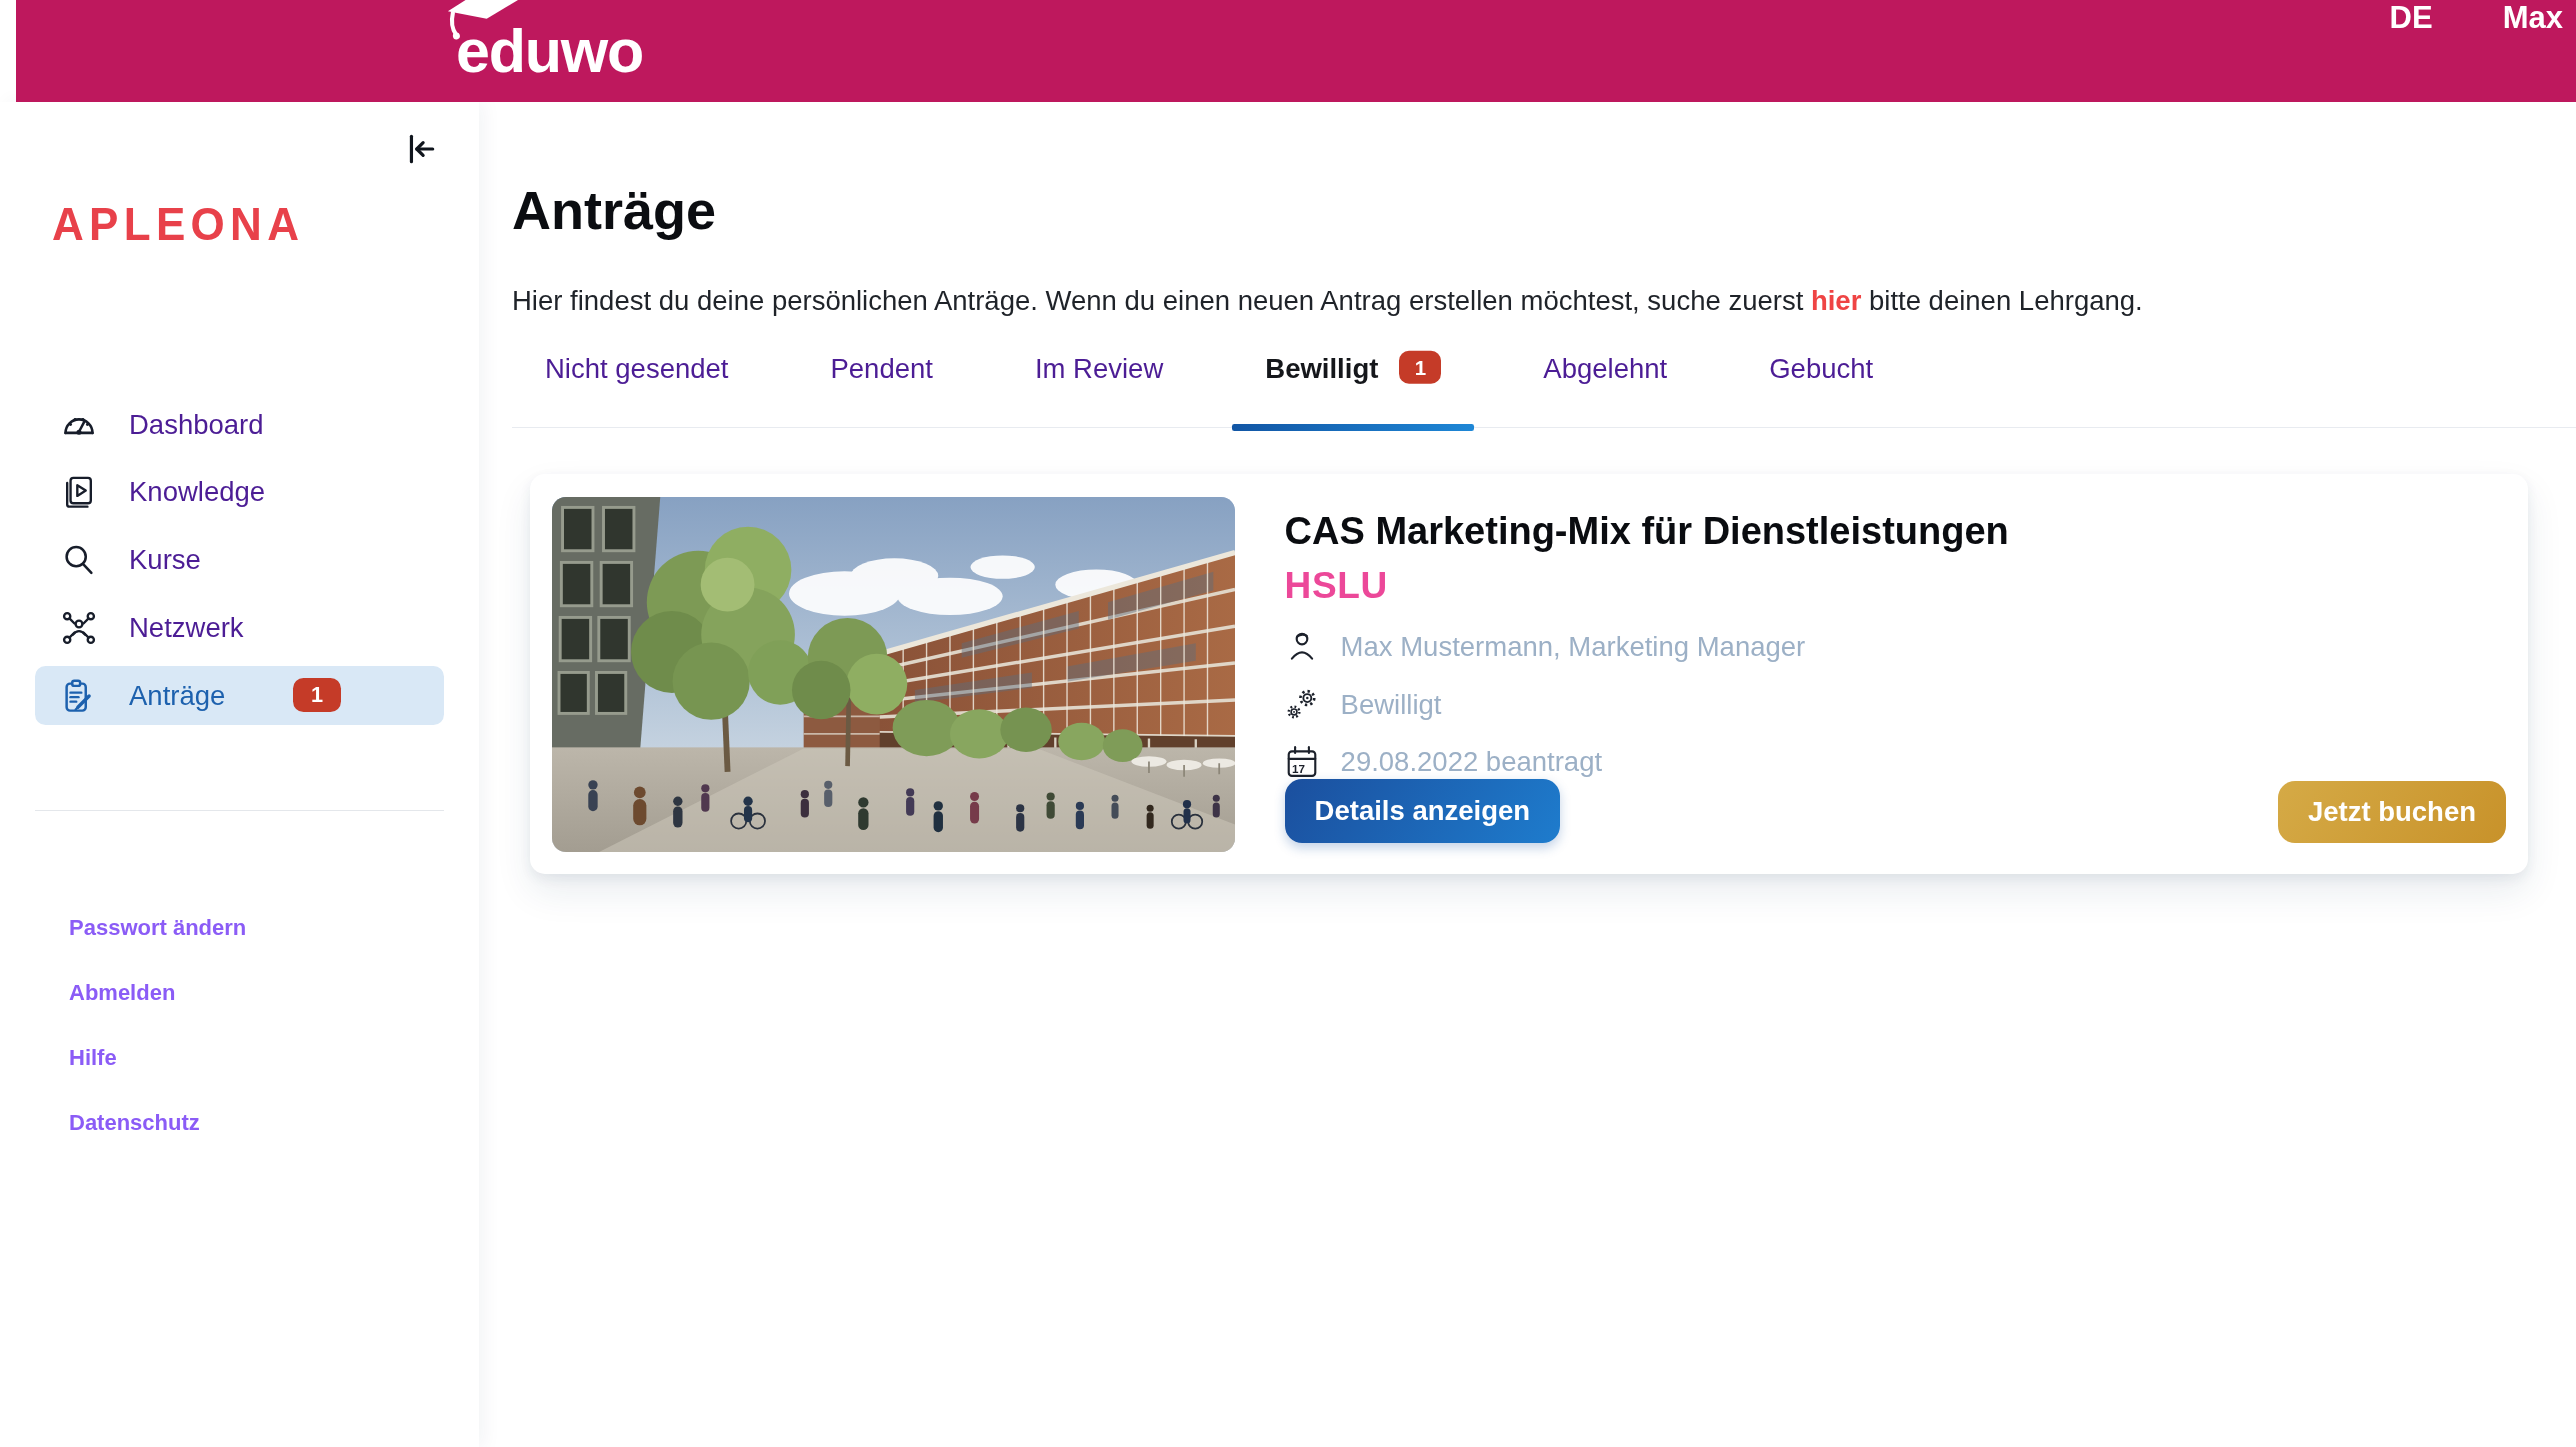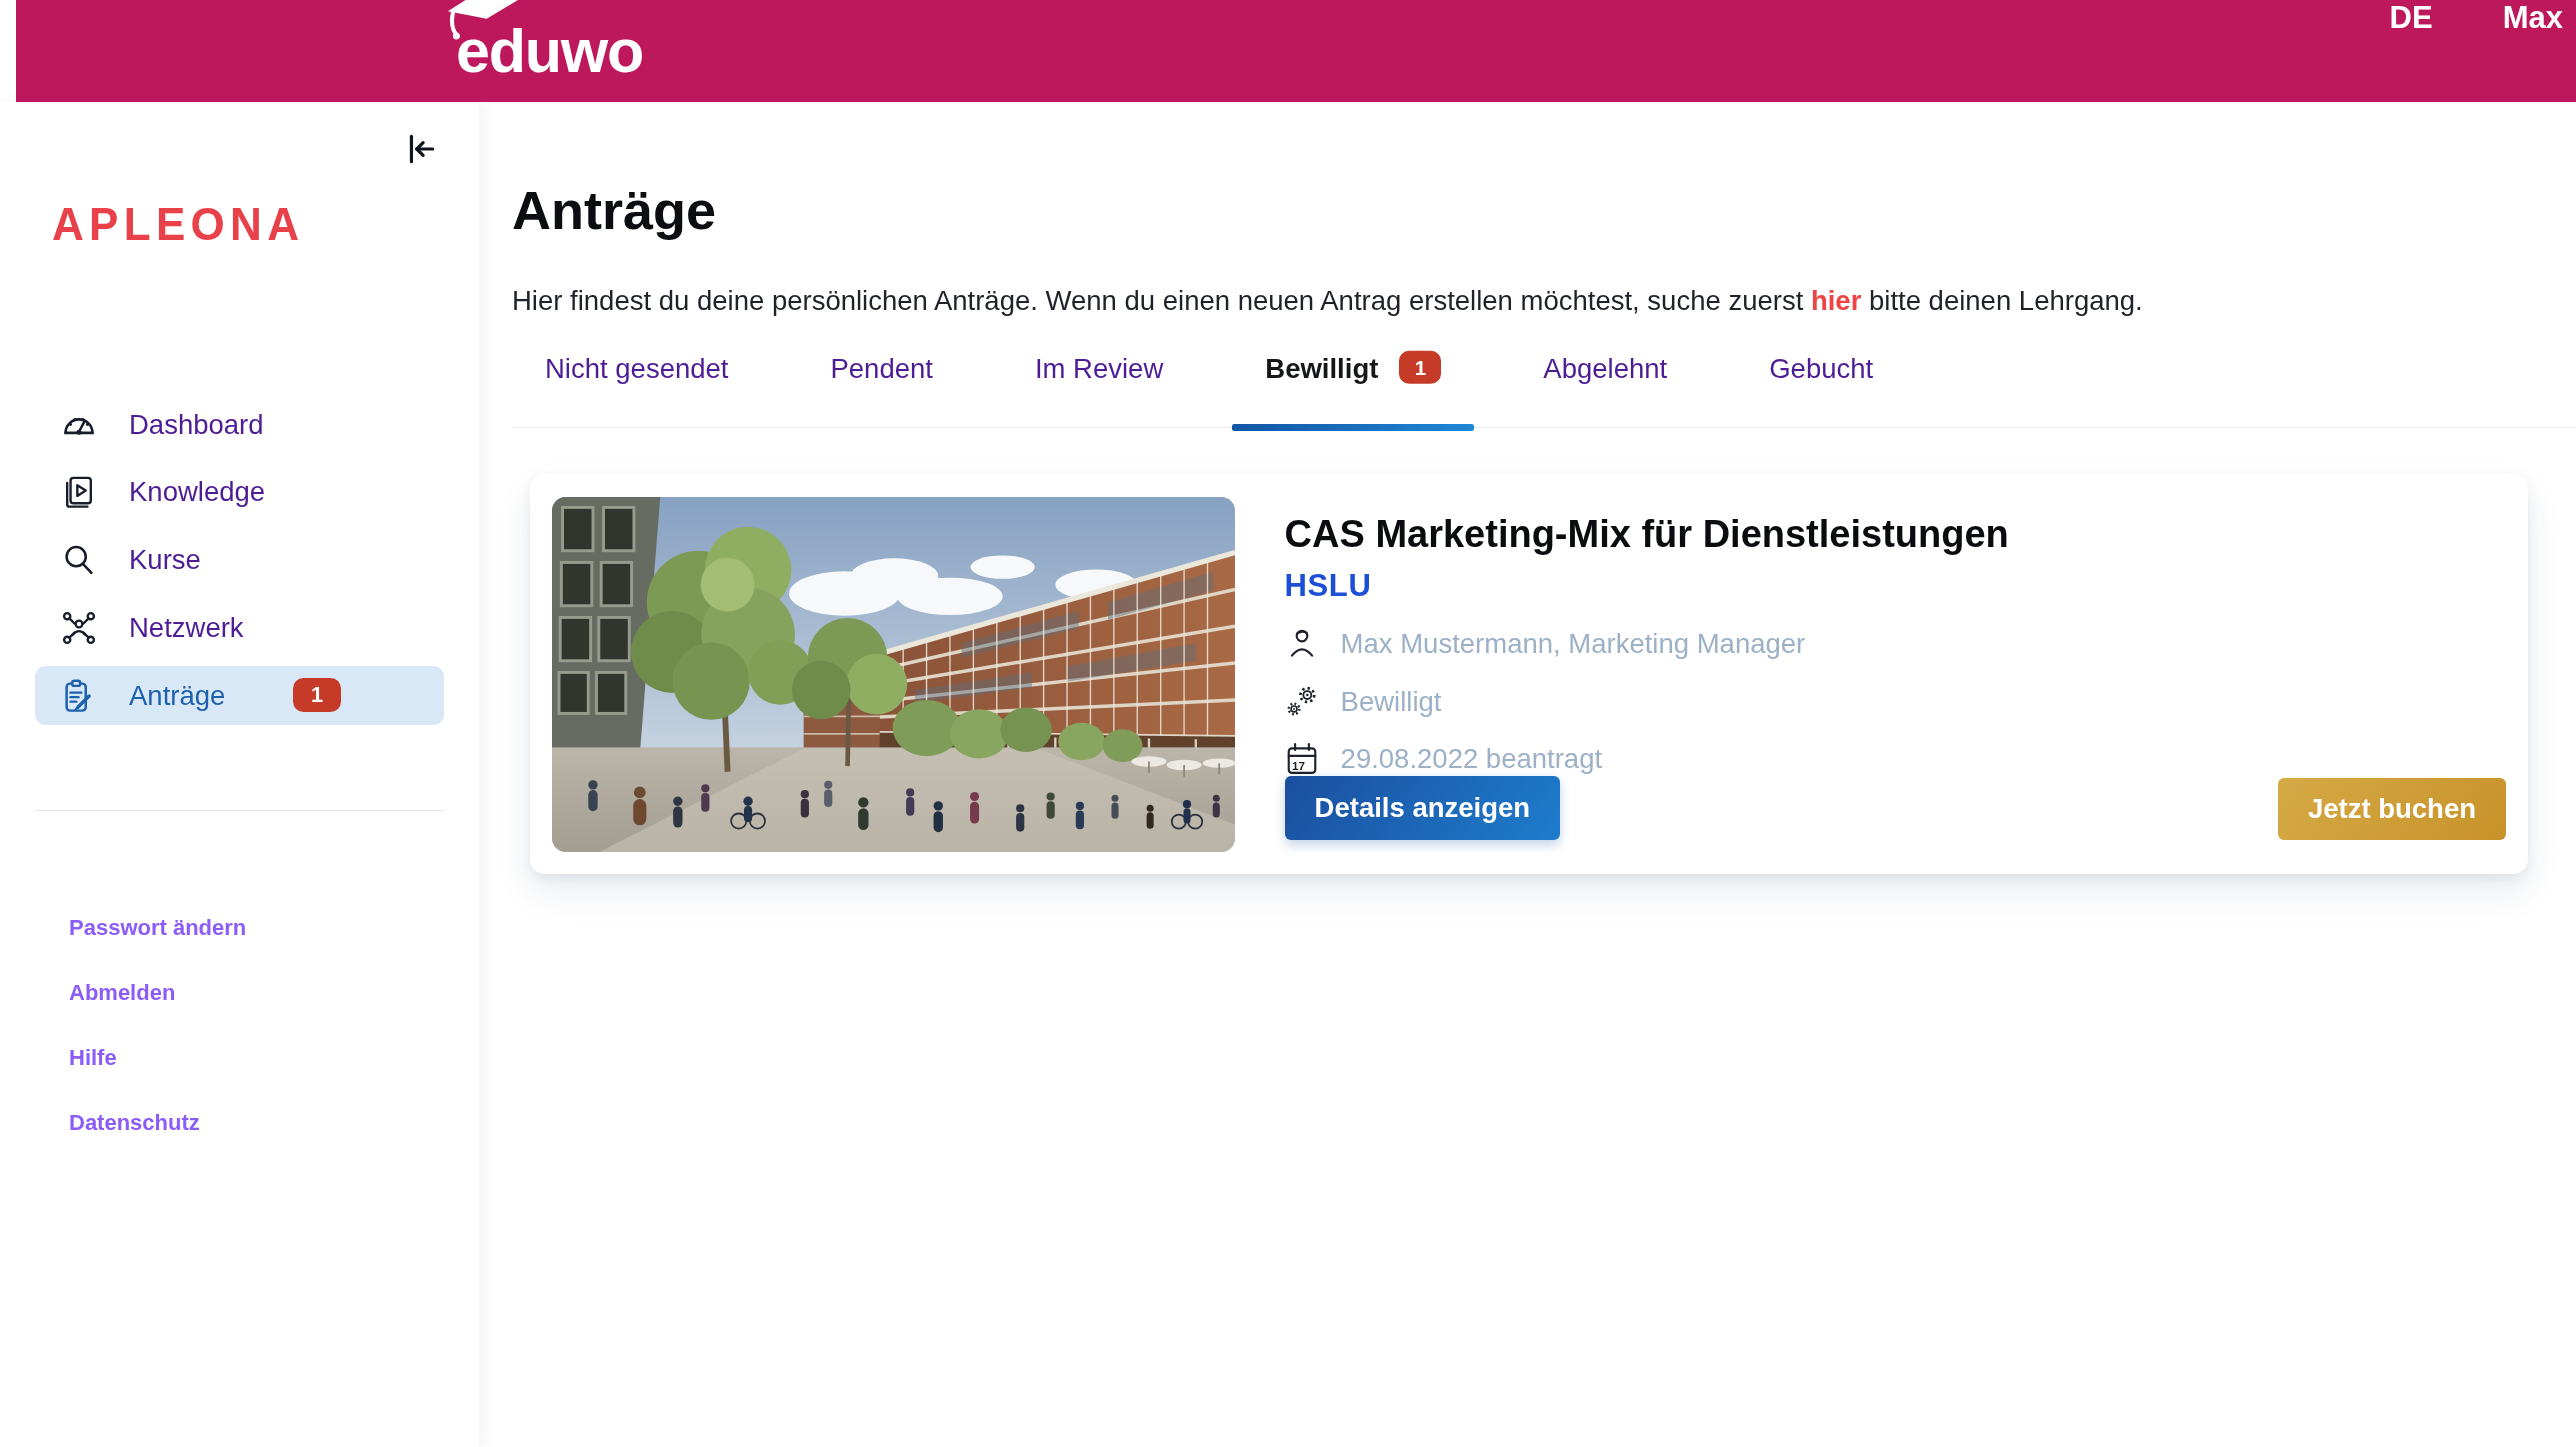--- a/index.html
+++ b/index.html
@@ -84,25 +84,25 @@
   .card {
     margin:46px 48px 0 17.6px; height:400px; background:#ffffff; border-radius:15px;
     box-shadow:0 4.7px 11.7px rgba(25,50,85,0.07), 0 17.6px 37px rgba(25,50,85,0.09);
     display:flex; padding:22px;align-items:center;
   }
   .card-image {
     width:683px; height:355px; border-radius:14px; overflow:hidden; flex:none; background:#b9c9da;
   }
   .card-info { flex:1; min-width:0; padding-left:50px; display:flex; flex-direction:column; }
   .card-title { font-size:38px; font-weight:bold; color:#0a0c10; margin-top:4.7px; }
-  .card-school { margin-top:12px; font-size:31px; font-weight:bold; color:#1d4ed8; letter-spacing:0.6px; }
+  .card-school { margin-top:12px; font-size:37px; font-weight:bold; color:#ec4899; letter-spacing:0.6px; }
   .meta-row { display:flex; align-items:center; margin-top:23.4px; color:#9cb0c6; font-size:27.5px; }
   .meta-row .icn { width:34px; height:34px; margin-right:22px; color:#1c212b; flex:none; }
   .card-buttons { margin-top:auto; display:flex; align-items:flex-end; justify-content:space-between; }
-  .btn { border:none; border-radius:6px; color:#ffffff; font-size:27.5px; font-weight:600;
+  .btn { border:none; border-radius:17px; color:#ffffff; font-size:27.5px; font-weight:600;
          font-family:"Liberation Sans", sans-serif; height:64px; padding:0 30px; cursor:pointer; }
   .btn-details { background:linear-gradient(125deg,#1b4f9e 0%, #1e7ccd 100%);
                  box-shadow:0 4.7px 10.5px rgba(20,80,160,0.25); }
   .btn-book { background:linear-gradient(125deg,#d5aa46 0%, #c8922a 100%); height:62px; }
 
   .icn svg { width:100%; height:100%; display:block; }
 </style>
 </head>
 <body>
 

